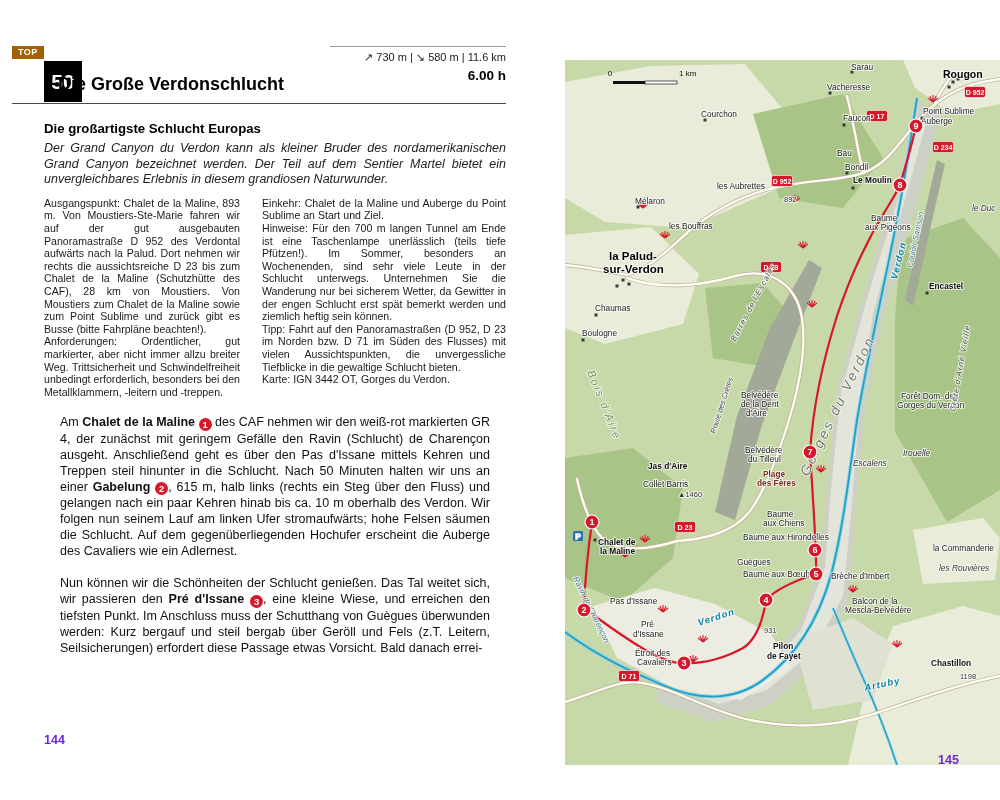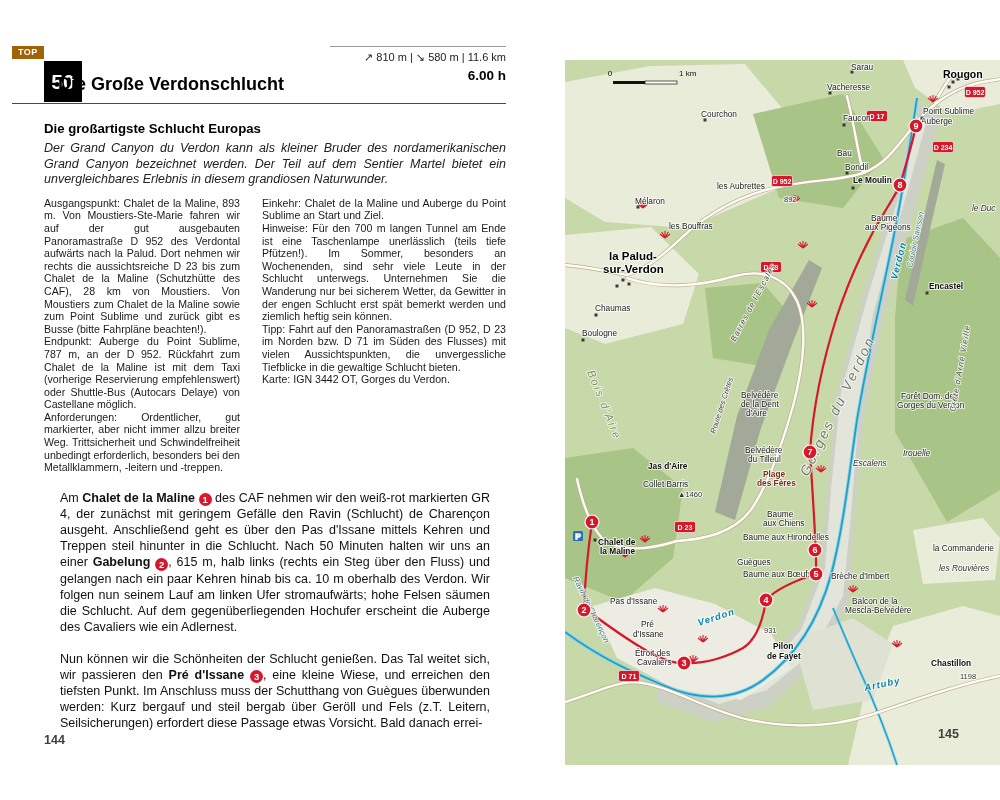--- a/index.html
+++ b/index.html
@@ -19,23 +19,23 @@
   .text-col{position:absolute;left:44px;top:121px;width:462px;}
   .intro-heading{font-size:13.2px;font-weight:bold;margin:0 0 5px 0;color:#000;}
   .intro-lead{font-style:italic;font-size:12.5px;line-height:15.6px;margin:0 0 9px 0;text-align:justify;color:#222;}
   .info-grid{display:flex;gap:22px;margin:0 0 13px 0;}
   .info-col-left{width:196px;flex:none;}
   .info-col-right{flex:1;}
   .info-item{font-size:10.6px;line-height:12.6px;text-align:justify;margin:0;color:#1a1a1a;}
   .info-item b{font-weight:normal;}
   .body-para{font-size:12.5px;line-height:16px;text-align:justify;margin:16px;color:#111;}
   .inline-badge{display:inline-block;width:13px;height:13px;border-radius:50%;background:#d6182b;color:#fff;font-size:9.5px;font-weight:bold;text-align:center;line-height:13.5px;vertical-align:-1.5px;}
-  .pagenum{position:absolute;font-size:12.5px;font-weight:bold;color:#404040;}
+  .pagenum{position:absolute;font-size:12.5px;font-weight:bold;color:#6d28d9;}
   .pagenum-left{left:44px;top:733px;}
-  .pagenum-right{left:938px;top:727px;}
+  .pagenum-right{left:938px;top:753px;}
 
   
   .map-wrap{position:absolute;left:565px;top:60px;width:435px;height:705px;}
   svg text{font-family:"Liberation Sans",sans-serif;paint-order:stroke;stroke:rgba(255,255,255,.72);stroke-width:2px;stroke-linejoin:round;}
   .m-place{font-size:8.3px;fill:#222;}
   .m-place-bold{font-size:8.3px;font-weight:bold;fill:#111;}
   .m-place-red{font-size:8.3px;font-weight:bold;fill:#7e2c20;}
   .m-italic{font-size:8.3px;font-style:italic;fill:#333;}
   .m-elev{font-size:7.5px;fill:#333;}
   .m-town{font-size:10.5px;font-weight:bold;fill:#000;}
@@ -57,32 +57,31 @@
 </head>
 <body>
 
 <div class="spread">
 
   <div>
     <div class="top-badge">TOP</div>
     <div class="num-box">50</div>
     <div class="route-title">Die Große Verdonschlucht</div>
     <div class="rule-top"></div>
-    <div class="stats-line">↗ 810 m  |  ↘ 580 m  |  11.6 km</div>
+    <div class="stats-line">↗ 730 m  |  ↘ 580 m  |  11.6 km</div>
     <div class="duration">6.00 h</div>
     <div class="rule-main"></div>
 
     <div class="text-col">
       <p class="intro-heading">Die großartigste Schlucht Europas</p>
       <p class="intro-lead">Der Grand Canyon du Verdon kann als kleiner Bruder des nordamerikanischen Grand Canyon bezeichnet werden. Der Teil auf dem Sentier Martel bietet ein unvergleichbares Erlebnis in diesem grandiosen Naturwunder.</p>
 
       <div class="info-grid">
         <div class="info-col-left">
             <p class="info-item"><b>Ausgangspunkt: </b>Chalet de la Maline, 893 m. Von Moustiers-Ste-Marie fahren wir auf der gut ausgebauten Panoramastraße D 952 des Verdontal aufwärts nach la Palud. Dort nehmen wir rechts die aussichtsreiche D 23 bis zum Chalet de la Maline (Schutzhütte des CAF), 28 km von Moustiers. Von Moustiers zum Chalet de la Maline sowie zum Point Sublime und zurück gibt es Busse (bitte Fahrpläne beachten!).</p>
-            <p class="info-item"><b>Endpunkt: </b>Auberge du Point Sublime, 787 m, an der D 952. Rückfahrt zum Chalet de la Maline ist mit dem Taxi (vorherige Reservierung empfehlenswert) oder Shuttle-Bus (Autocars Delaye) von Castellane möglich.</p>
             <p class="info-item"><b>Anforderungen: </b>Ordentlicher, gut markierter, aber nicht immer allzu breiter Weg. Trittsicherheit und Schwindelfreiheit unbedingt erforderlich, besonders bei den Metallklammern, -leitern und -treppen.</p>
           </div>
         <div class="info-col-right">
             <p class="info-item"><b>Einkehr: </b>Chalet de la Maline und Auberge du Point Sublime an Start und Ziel.</p>
             <p class="info-item"><b>Hinweise: </b>Für den 700 m langen Tunnel am Ende ist eine Taschenlampe unerlässlich (teils tiefe Pfützen!). Im Sommer, besonders an Wochenenden, sind sehr viele Leute in der Schlucht unterwegs. Unternehmen Sie die Wanderung nur bei sicherem Wetter, da Gewitter in der engen Schlucht erst spät bemerkt werden und ziemlich heftig sein können.</p>
             <p class="info-item"><b>Tipp: </b>Fahrt auf den Panoramastraßen (D 952, D 23 im Norden bzw. D 71 im Süden des Flusses) mit vielen Aussichtspunkten, die unvergessliche Tiefblicke in die gewaltige Schlucht bieten.</p>
             <p class="info-item"><b>Karte: </b>IGN 3442 OT, Gorges du Verdon.</p>
           </div>
       </div>
 

